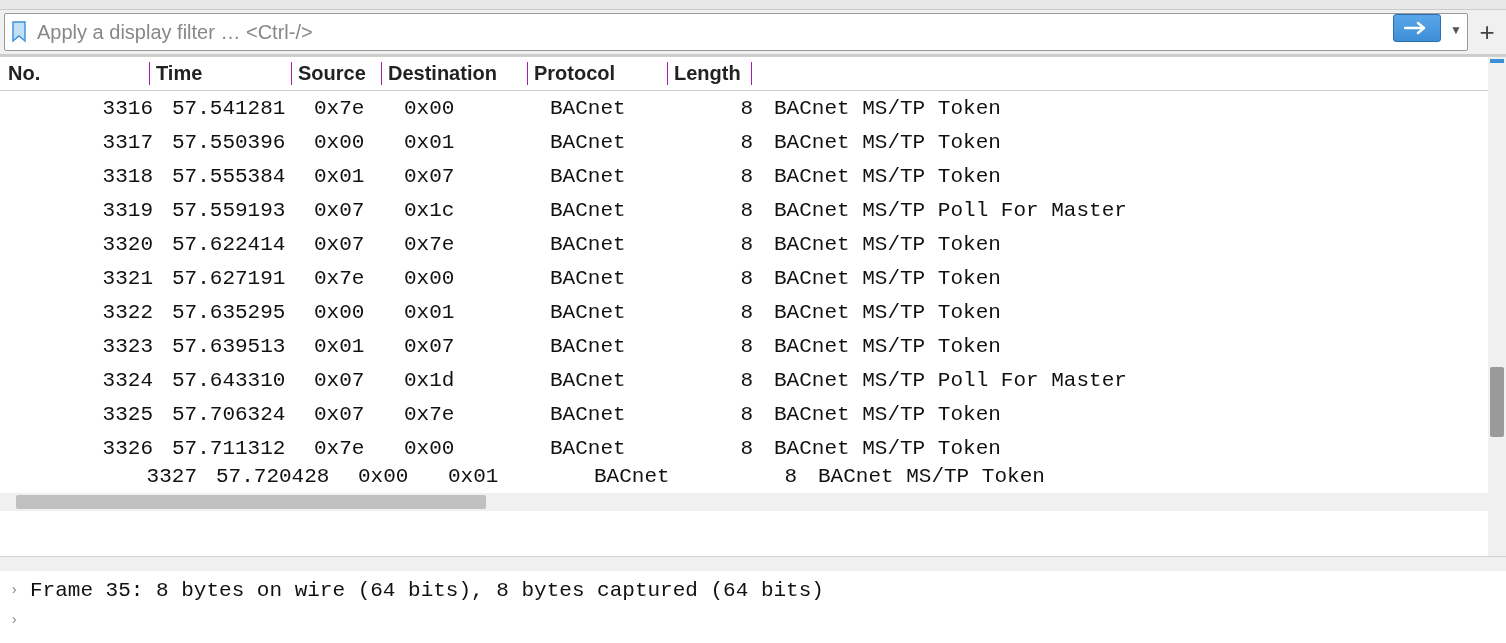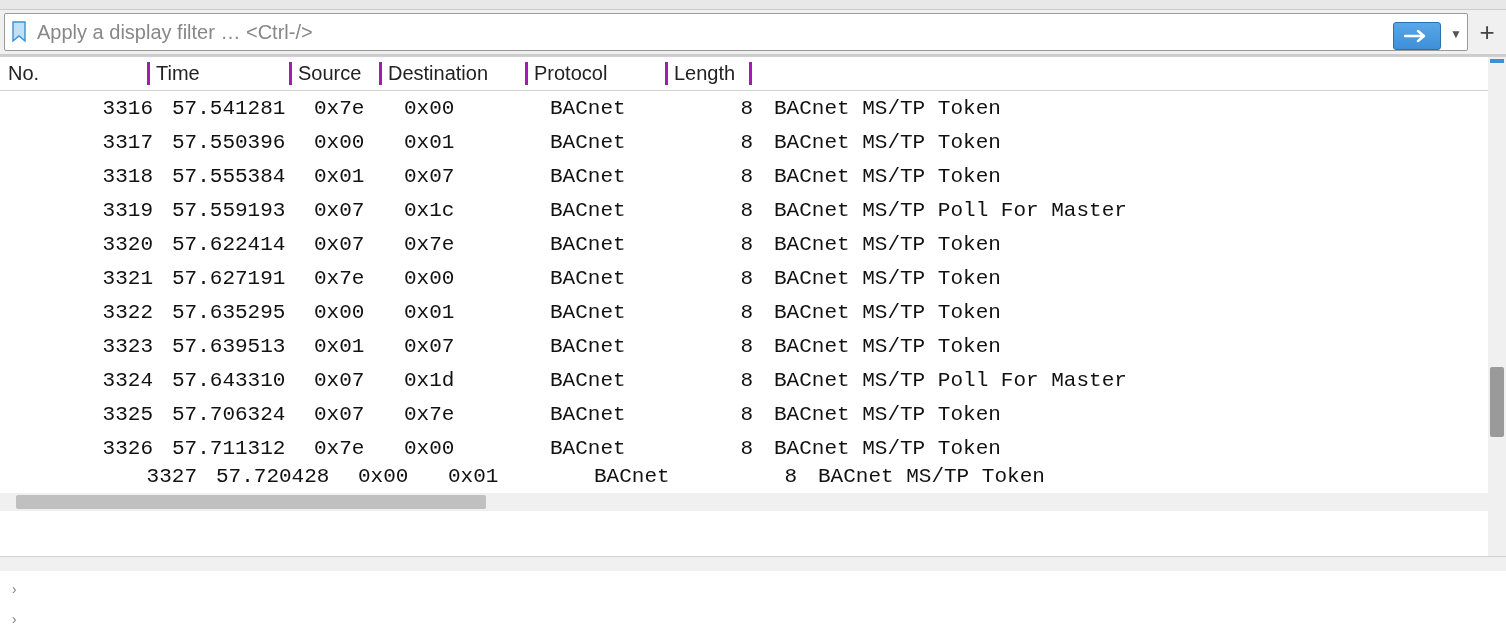--- a/index.html
+++ b/index.html
@@ -13,21 +13,21 @@
   display: flex;
   flex-direction: column;
 }
 .top-grey {
   height: 10px;
   background: #e8e8e8;
   border-bottom: 1px solid #ccc;
 }
 .filter-bar {
   display: flex;
-  align-items: flex-end;
+  align-items: flex-start;
   background: #fff;
   border: 1px solid #999;
   margin: 3px 4px;
   height: 38px;
   border-radius: 2px;
 }
 .bookmark-icon {
   width: 28px;
   height: 100%;
   display: flex;
@@ -110,21 +110,21 @@
   align-items: center;
 }
 .body-rows { overflow: hidden; margin-left: 16px; }
 .row {
   height: 34px;
   display: flex;
   align-items: center;
 }
 .row.cut { height: 28px; overflow: hidden; align-items: flex-start; padding-left: 44px; }
 .col { padding: 0 6px; overflow: hidden; border-right: 1px solid transparent; }
-.header-row .col { border-right: 3px solid #a21caf; }
+.header-row .col { border-right: 1px solid #a21caf; font-weight: bold; }
 .c-no { width: 150px; text-align: right; padding-right: 12px;}
 .header-row .c-no { text-align: left; padding-left: 8px;}
 .c-time { width: 142px; }
 .c-src { width: 90px; }
 .c-dst { width: 146px; }
 .c-proto { width: 140px; }
 .c-len { width: 84px; text-align: right; padding-right: 14px;}
 .header-row .c-len { text-align: left; }
 .c-info { flex: 1; }
 .hscroll {
@@ -341,17 +341,18 @@
     <div class="vscroll-top-mark"></div>
     <div class="vscroll-thumb"></div>
   </div>
 </div>
 
 <div class="gap"></div>
 
 <div class="detail-pane">
   <div class="detail-row">
     <span class="tree-toggle">›</span>
+    <span>Frame 35: 8 bytes on wire (64 bits), 8 bytes captured (64 bits)</span>
   </div>
   <div class="detail-row">
     <span class="tree-toggle">›</span>
   </div>
 </div>
 
 </body></html>

